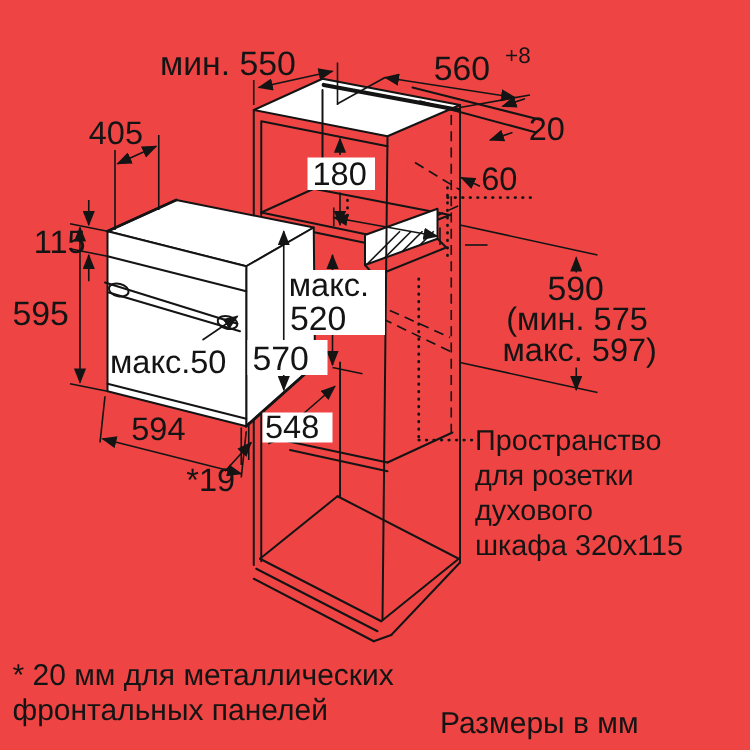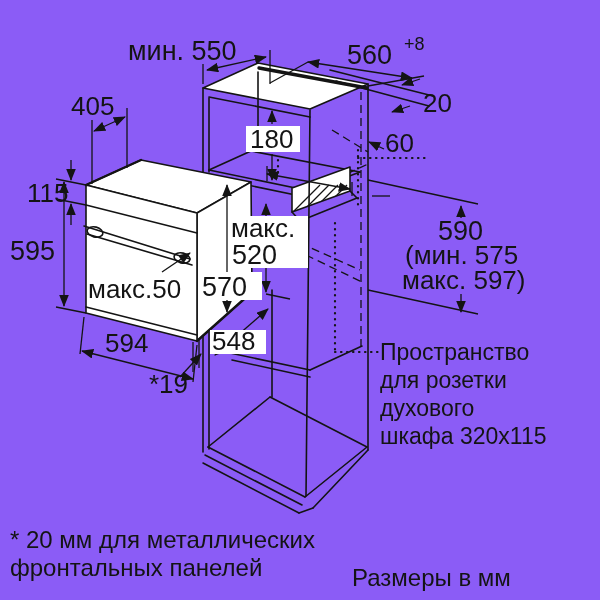--- a/index.html
+++ b/index.html
@@ -1,16 +1,16 @@
 <!DOCTYPE html>
 <html><head>
 <meta charset="utf-8">
 <style>
   html,body{margin:0;padding:0;background:#fff;}
-  .stage{width:600px;height:600px;background:#8b5cf6;position:relative;overflow:hidden;}
+  .stage{width:600px;height:600px;background:#ef4444;position:relative;overflow:hidden;}
   svg{display:block;}
   .ln{stroke:#141414;stroke-width:1.6;fill:none;stroke-linecap:round;stroke-linejoin:round;}
   .thick{stroke-width:3.4;}
   .med{stroke-width:2.4;}
   .dim{stroke:#141414;stroke-width:1.3;fill:none;}
   .dash{stroke-dasharray:8 5;}
   .dot{stroke-dasharray:0.5 5.5;stroke-width:2.2;stroke-linecap:round;}
   .wfill{fill:#ffffff;}
   text{font-family:"Liberation Sans","DejaVu Sans",sans-serif;fill:#141414;}
   .t-dim{font-size:26px;}

